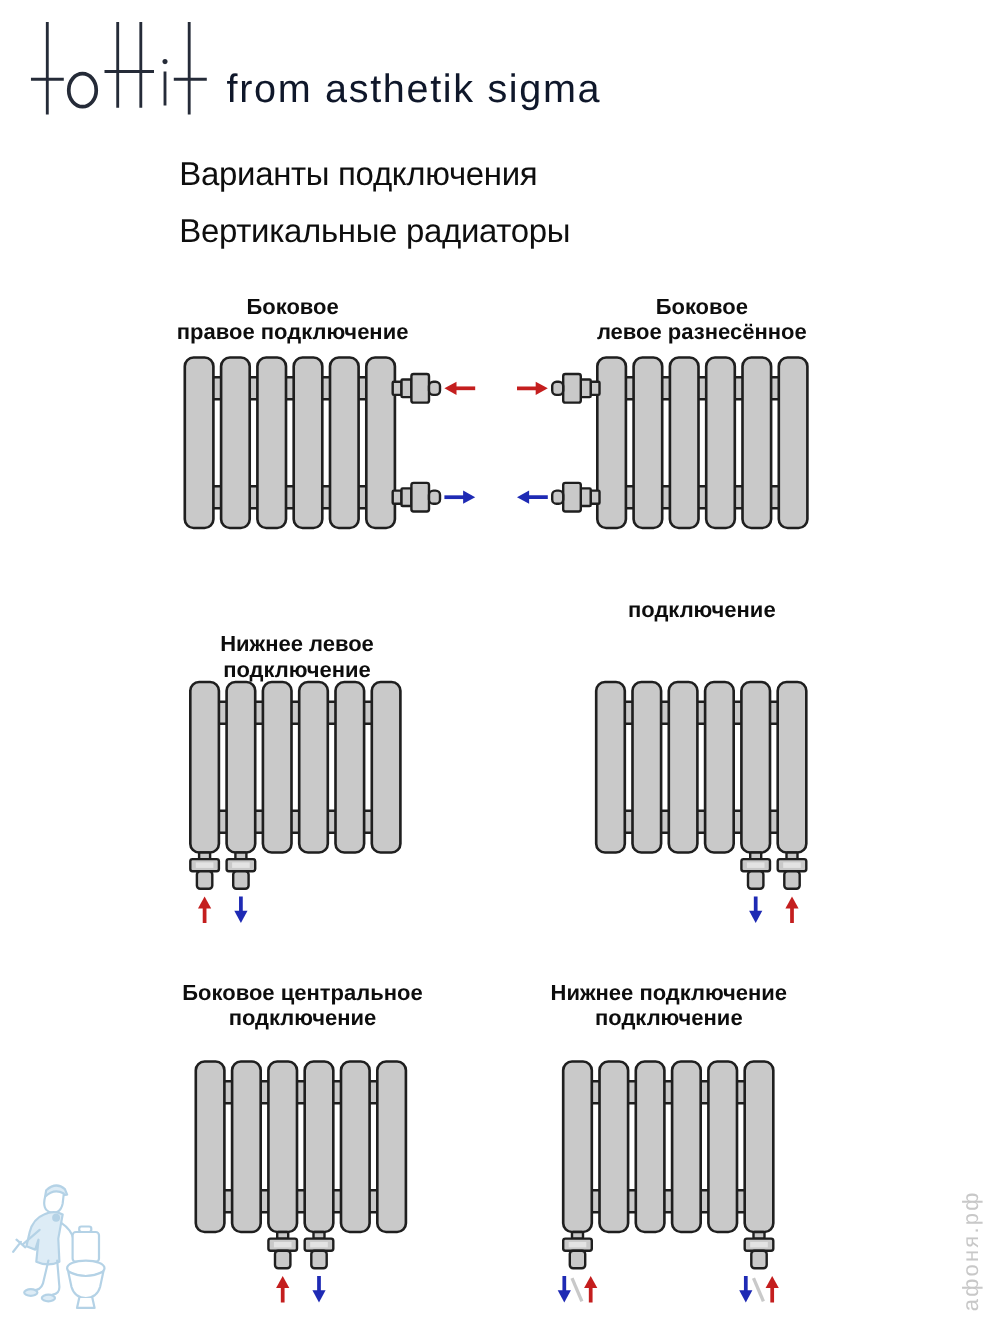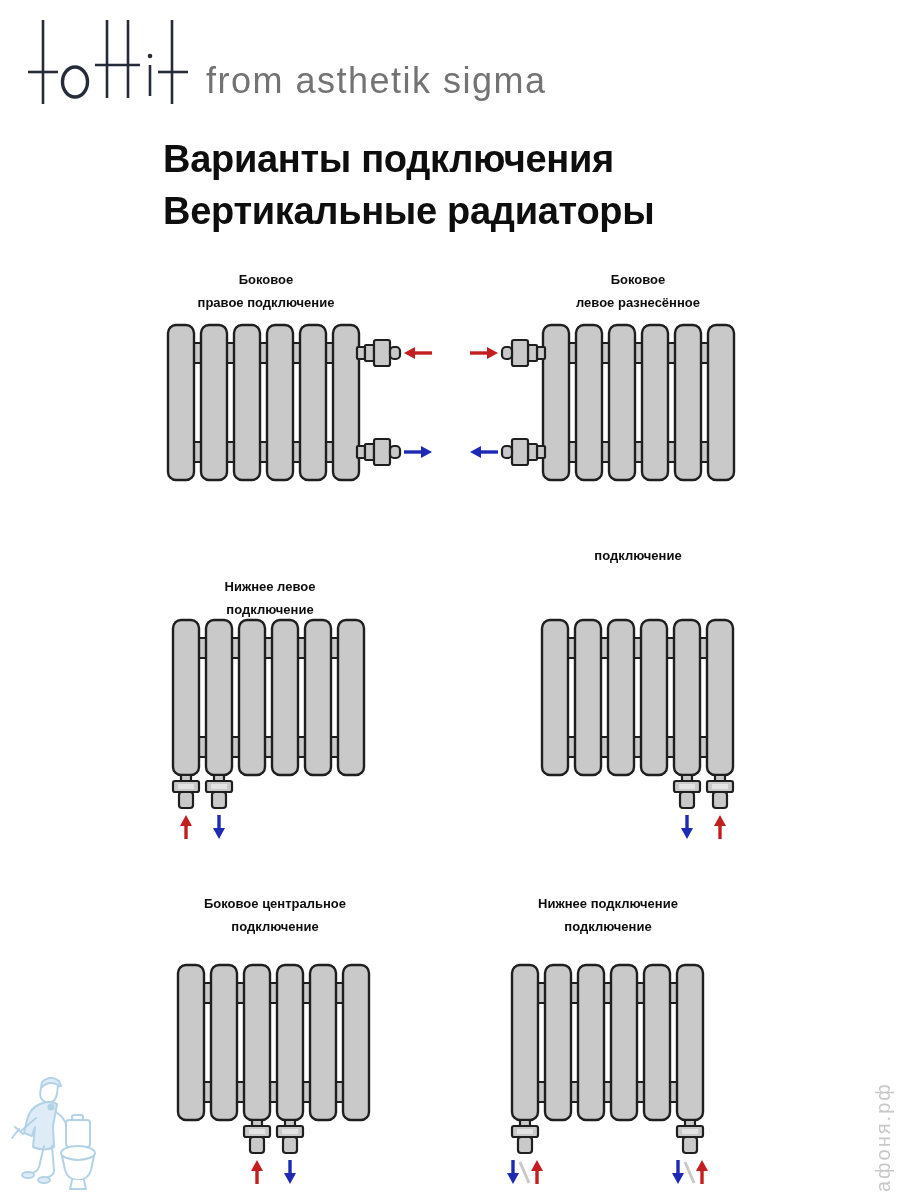--- a/index.html
+++ b/index.html
@@ -5,33 +5,33 @@
   html,body{margin:0;padding:0;}
   body{
     width:900px;height:1200px;position:relative;overflow:hidden;
     background:#ffffff;
     font-family:"Liberation Sans", sans-serif;
   }
   
   .logo{position:absolute;left:28px;top:8px;width:170px;height:108px;}
   .tagline{
     position:absolute;left:206px;top:60px;
-    font-size:36px;font-weight:400;letter-spacing:1.5px;color:#737373;
+    font-size:36px;font-weight:400;letter-spacing:1.5px;color:#0f172a;
   }
   
   .title{
     position:absolute;left:163px;top:133px;margin:0;
-    font-size:38px;line-height:52px;font-weight:700;color:#0e0e0e;
+    font-size:30px;line-height:52px;font-weight:400;color:#0e0e0e;
     letter-spacing:-0.3px;
   }
   .title span{display:block;}
   
   .dlabel{
     position:absolute;width:300px;text-align:center;
-    font-size:13px;line-height:23px;font-weight:700;color:#0d0d0d;
+    font-size:20px;line-height:23px;font-weight:700;color:#0d0d0d;
   }
   .dlabel span{display:block;}
   .diagram svg{position:absolute;}
   .d1 .dlabel{left:116px;top:268px;}
   .d2 .dlabel{left:488px;top:268px;}
   .d3 .dlabel{left:120px;top:544px;margin-top:31px;}
   .d4 .dlabel{left:488px;top:544px;}
   .d5 .dlabel{left:125px;top:892px;}
   .d6 .dlabel{left:458px;top:892px;}
   .d1 svg{left:160px;top:320px;width:300px;height:170px;}

